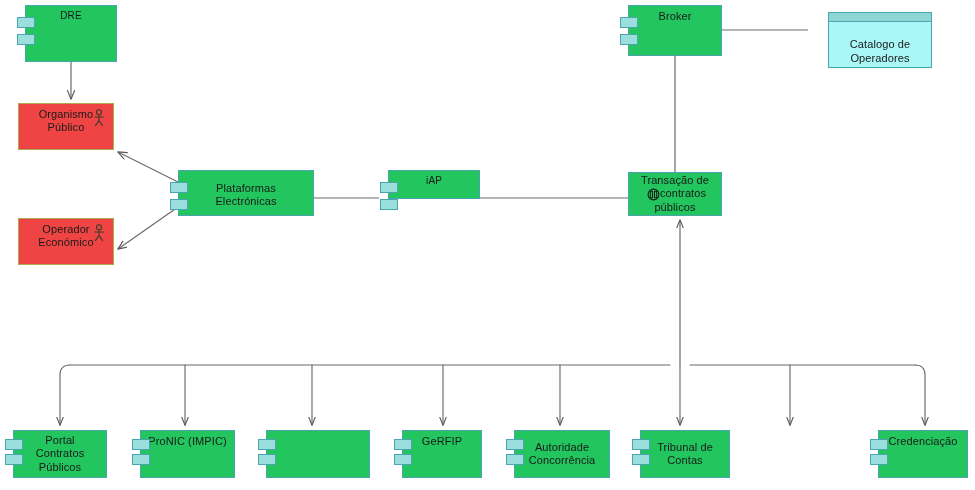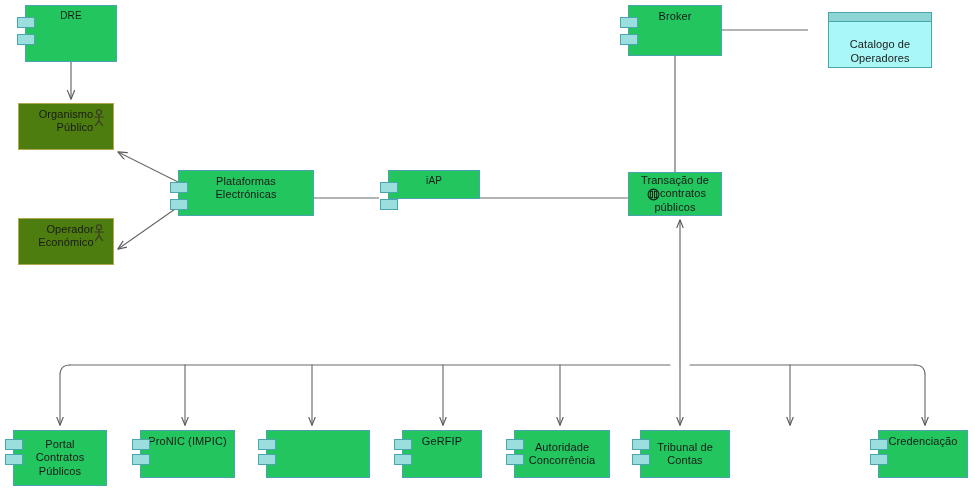--- a/index.html
+++ b/index.html
@@ -35,23 +35,22 @@
     text-align: center;
     color: #1a1a1a;
     line-height: 1.22;
     z-index: 2;
   }
   .node.component {
     background: #22c55e;
     border-color: #4aa6ad;
   }
   .node.actorbox {
-    background: #4d7c0f;
+    background: #ef4444;
     border-color: #b0a94e;
-    text-align: right;
   }
   .node.artifact {
     background: #aaf7f7;
     border-color: #4aa6ad;
     align-items: flex-end;
     padding-bottom: 2px;
   }
   .node .label {
     display: block;
     padding: 0 6px;
@@ -168,21 +167,21 @@
 
   <div class="node actorbox" style="left: 18px; top: 218px; width: 96px; height: 47px; align-items: flex-start; padding-top: 4px;">
     <svg class="actor-icon" viewBox="0 0 14 18">
       <circle cx="7" cy="3.2" r="2.5" fill="none" stroke="#3a3a2a" stroke-width="1.1"></circle>
       <path d="M7,5.8 L7,11.6 M2.7,8.0 L11.3,8.0 M7,11.6 L3.4,16.6 M7,11.6 L10.6,16.6" fill="none" stroke="#3a3a2a" stroke-width="1.1" stroke-linecap="round"></path>
     </svg>
     <span class="label t-9">Operador
 Económico</span>
   </div>
 
-  <div class="node component" style="left: 178px; top: 170px; width: 136px; height: 46px; align-items: flex-start; padding-top: 4px;">
+  <div class="node component" style="left: 178px; top: 170px; width: 136px; height: 46px; align-items: center; padding-top: 4px;">
     <span class="port p1"></span>
     <span class="port p2"></span>
     <span class="label t-9">Plataformas Electrónicas</span>
   </div>
 
   <div class="node component" style="left: 388px; top: 170px; width: 92px; height: 29px; align-items: flex-start; padding-top: 4px;">
     <span class="port p1"></span>
     <span class="port p2"></span>
     <span class="label t-10">iAP</span>
   </div>
@@ -201,21 +200,21 @@
 
   <div class="node component" style="left: 628px; top: 172px; width: 94px; height: 44px;">
     <span class="label t-9"><span>Transação de</span><svg class="comp-glyph" viewBox="0 0 13 13">
         <circle cx="6.5" cy="6.5" r="5.4" fill="none" stroke="#1a1a1a" stroke-width="1.1"></circle>
         <rect x="3.3" y="3.3" width="2.2" height="6.4" fill="none" stroke="#1a1a1a" stroke-width="1"></rect>
         <rect x="7.5" y="3.3" width="2.2" height="6.4" fill="none" stroke="#1a1a1a" stroke-width="1"></rect>
       </svg><span>contratos
 públicos</span></span>
   </div>
 
-  <div class="node component" style="left: 13px; top: 430px; width: 94px; height: 56px;">
+  <div class="node component" style="left: 13px; top: 430px; width: 94px; height: 48px;">
     <span class="port small p1"></span>
     <span class="port small p2"></span>
     <span class="label t-9">Portal
 Contratos
 Públicos</span>
   </div>
 
   <div class="node component" style="left: 140px; top: 430px; width: 95px; height: 48px; align-items: flex-start; padding-top: 4px;">
     <span class="port small p1"></span>
     <span class="port small p2"></span>

